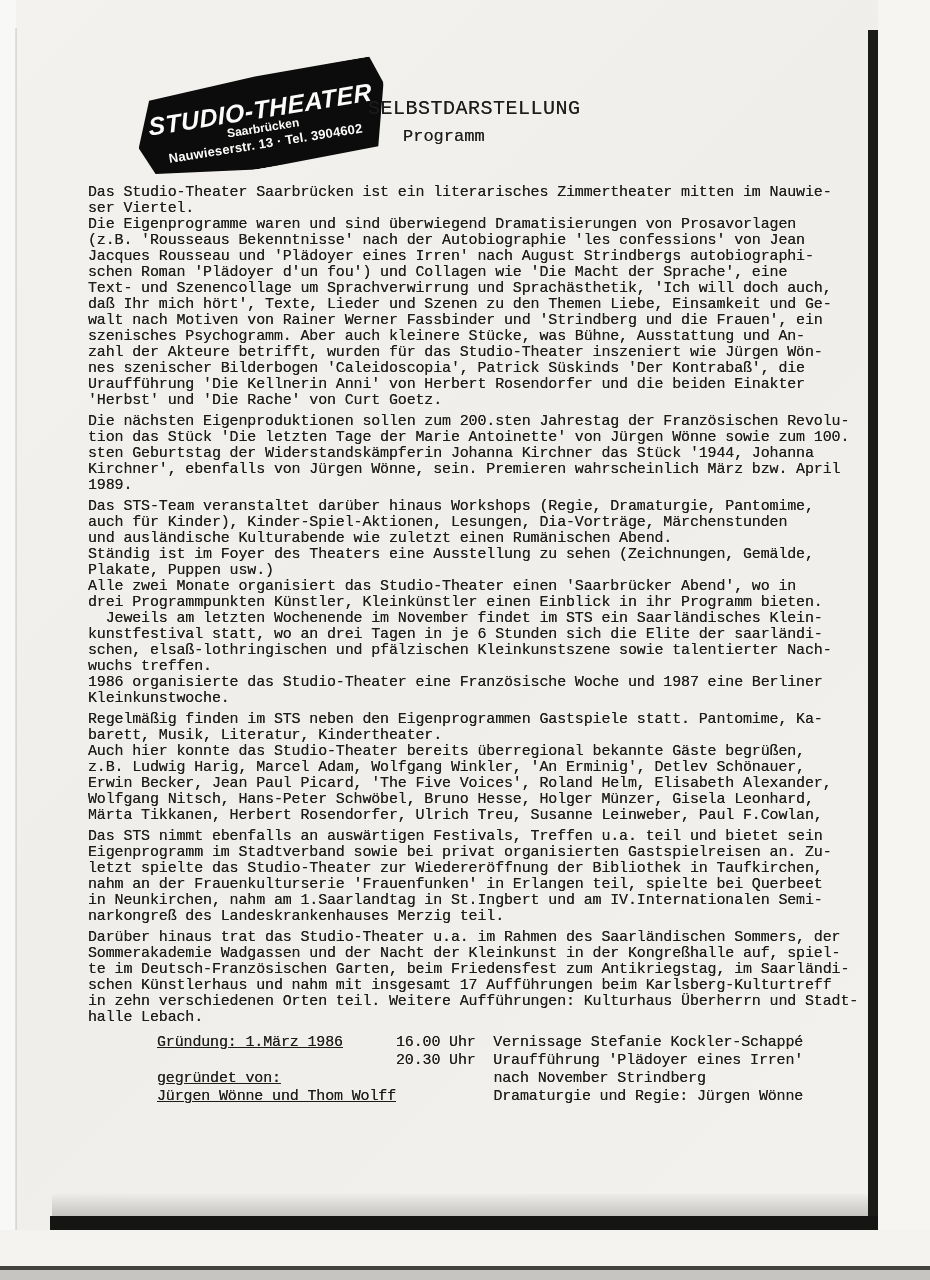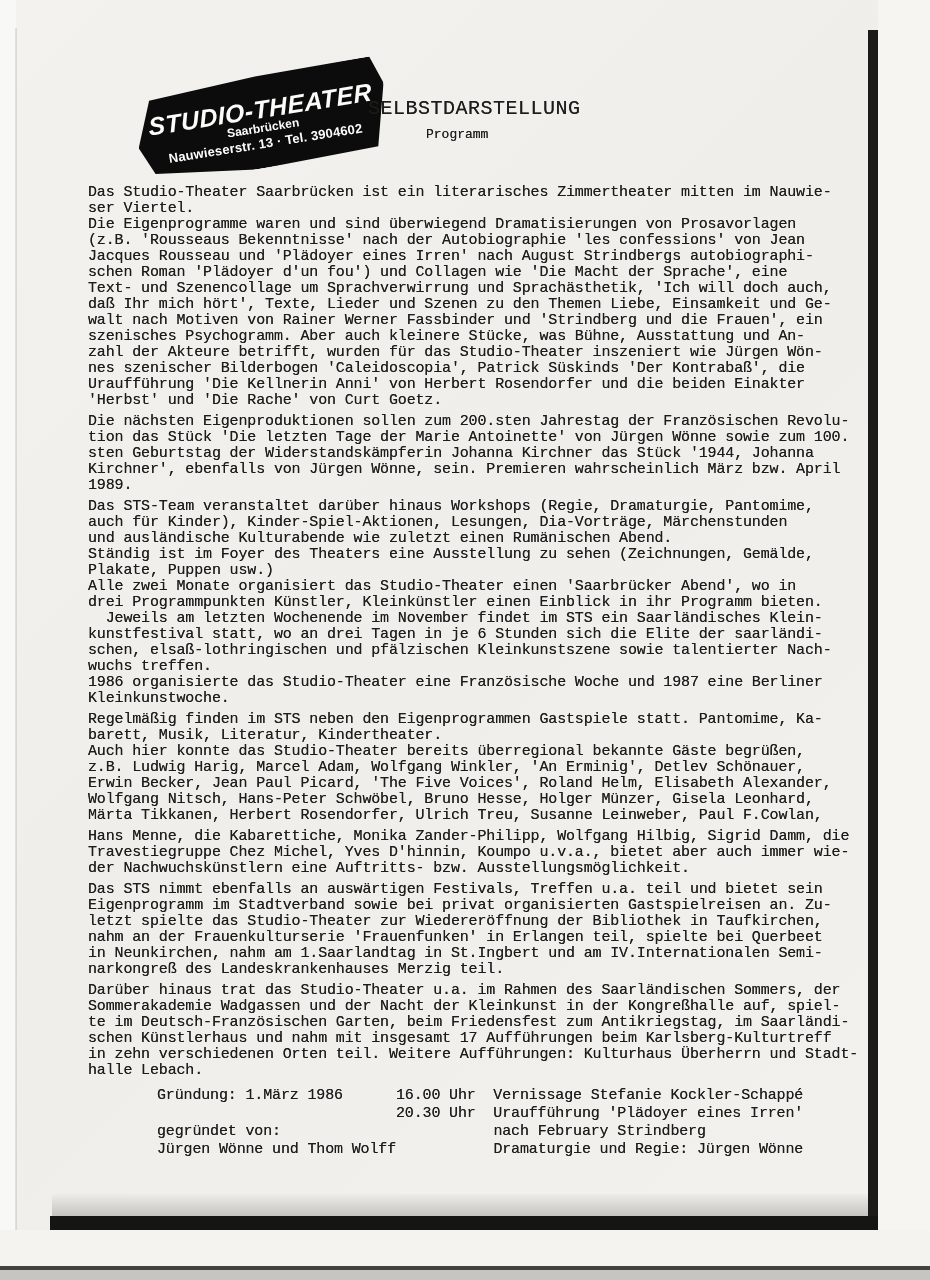--- a/index.html
+++ b/index.html
@@ -31,30 +31,30 @@
     display:flex; flex-direction:column; justify-content:center; align-items:center;
     font-family:"Liberation Sans","DejaVu Sans",sans-serif;
   }
   .logo-title {font-size:25px; font-weight:bold; font-style:italic; letter-spacing:0.5px; transform:skewX(-4deg); line-height:26px; margin-top:4px;}
   .logo-city  {font-size:12px; font-weight:bold; line-height:13px; margin-top:0px;}
   .logo-addr  {font-size:13px; font-weight:bold; line-height:15px; margin-top:1px; letter-spacing:0.2px;}
 
   
   .tw {text-shadow:0 0 0.5px rgba(25,24,22,0.75);}
   .header-title    {position:absolute; left:368px; top:97px;  font-size:20px; letter-spacing:0.5px;}
-  .header-subtitle {position:absolute; left:426px; top:127px; font-size:13px;}
+  .header-subtitle {position:absolute; left:403px; top:127px; font-size:17px;}
 
   .content {
     position:absolute; left:88px; top:185px; width:788px;
     font-size:15px; line-height:16px; letter-spacing:-0.15px;
   }
   .para {white-space:pre-wrap; margin:0 0 5px 0;}
 
   .footer-row {display:flex; margin:8px 0 0 69px; line-height:18px; white-space:pre-wrap;}
-  .footer-left {width:239px; flex:0 0 auto;}
+  .footer-left {width:239px; flex:0 0 auto;text-decoration:underline;}
   .footer-right {flex:1 1 auto;}
   .org-block {white-space:pre-wrap; margin:8px 0 0 62px; line-height:19px;}
 </style>
 </head>
 <body>
 
 <div class="page">
 
   <div class="edge-left-white"></div>
   <div class="edge-left-line"></div>
@@ -110,42 +110,39 @@
 wuchs treffen.
 1986 organisierte das Studio-Theater eine Französische Woche und 1987 eine Berliner
 Kleinkunstwoche.</div>
     <div class="para">Regelmäßig finden im STS neben den Eigenprogrammen Gastspiele statt. Pantomime, Ka-
 barett, Musik, Literatur, Kindertheater.
 Auch hier konnte das Studio-Theater bereits überregional bekannte Gäste begrüßen,
 z.B. Ludwig Harig, Marcel Adam, Wolfgang Winkler, 'An Erminig', Detlev Schönauer,
 Erwin Becker, Jean Paul Picard, 'The Five Voices', Roland Helm, Elisabeth Alexander,
 Wolfgang Nitsch, Hans-Peter Schwöbel, Bruno Hesse, Holger Münzer, Gisela Leonhard,
 Märta Tikkanen, Herbert Rosendorfer, Ulrich Treu, Susanne Leinweber, Paul F.Cowlan,</div>
-    <div class="para">Hans Menne, die Kabarettiche, Monika Zander-Philipp, Wolfgang Hilbig, Sigrid Damm, die
-Travestiegruppe Chez Michel, Yves D'hinnin, Koumpo u.v.a., bietet aber auch immer wie-
-der Nachwuchskünstlern eine Auftritts- bzw. Ausstellungsmöglichkeit.</div>
     <div class="para">Das STS nimmt ebenfalls an auswärtigen Festivals, Treffen u.a. teil und bietet sein
 Eigenprogramm im Stadtverband sowie bei privat organisierten Gastspielreisen an. Zu-
 letzt spielte das Studio-Theater zur Wiedereröffnung der Bibliothek in Taufkirchen,
 nahm an der Frauenkulturserie 'Frauenfunken' in Erlangen teil, spielte bei Querbeet
 in Neunkirchen, nahm am 1.Saarlandtag in St.Ingbert und am IV.Internationalen Semi-
 narkongreß des Landeskrankenhauses Merzig teil.</div>
     <div class="para">Darüber hinaus trat das Studio-Theater u.a. im Rahmen des Saarländischen Sommers, der
 Sommerakademie Wadgassen und der Nacht der Kleinkunst in der Kongreßhalle auf, spiel-
 te im Deutsch-Französischen Garten, beim Friedensfest zum Antikriegstag, im Saarländi-
 schen Künstlerhaus und nahm mit insgesamt 17 Aufführungen beim Karlsberg-Kulturtreff
 in zehn verschiedenen Orten teil. Weitere Aufführungen: Kulturhaus Überherrn und Stadt-
 halle Lebach.</div>
 
     <div class="footer-row">
       <div class="footer-left">Gründung: 1.März 1986
 
 gegründet von:
 Jürgen Wönne und Thom Wolff</div>
       <div class="footer-right">16.00 Uhr  Vernissage Stefanie Kockler-Schappé
 20.30 Uhr  Uraufführung 'Plädoyer eines Irren'
-           nach February Strindberg
+           nach November Strindberg
            Dramaturgie und Regie: Jürgen Wönne</div>
     </div>
 
   </div>
 
 </div>
 
 </body></html>

